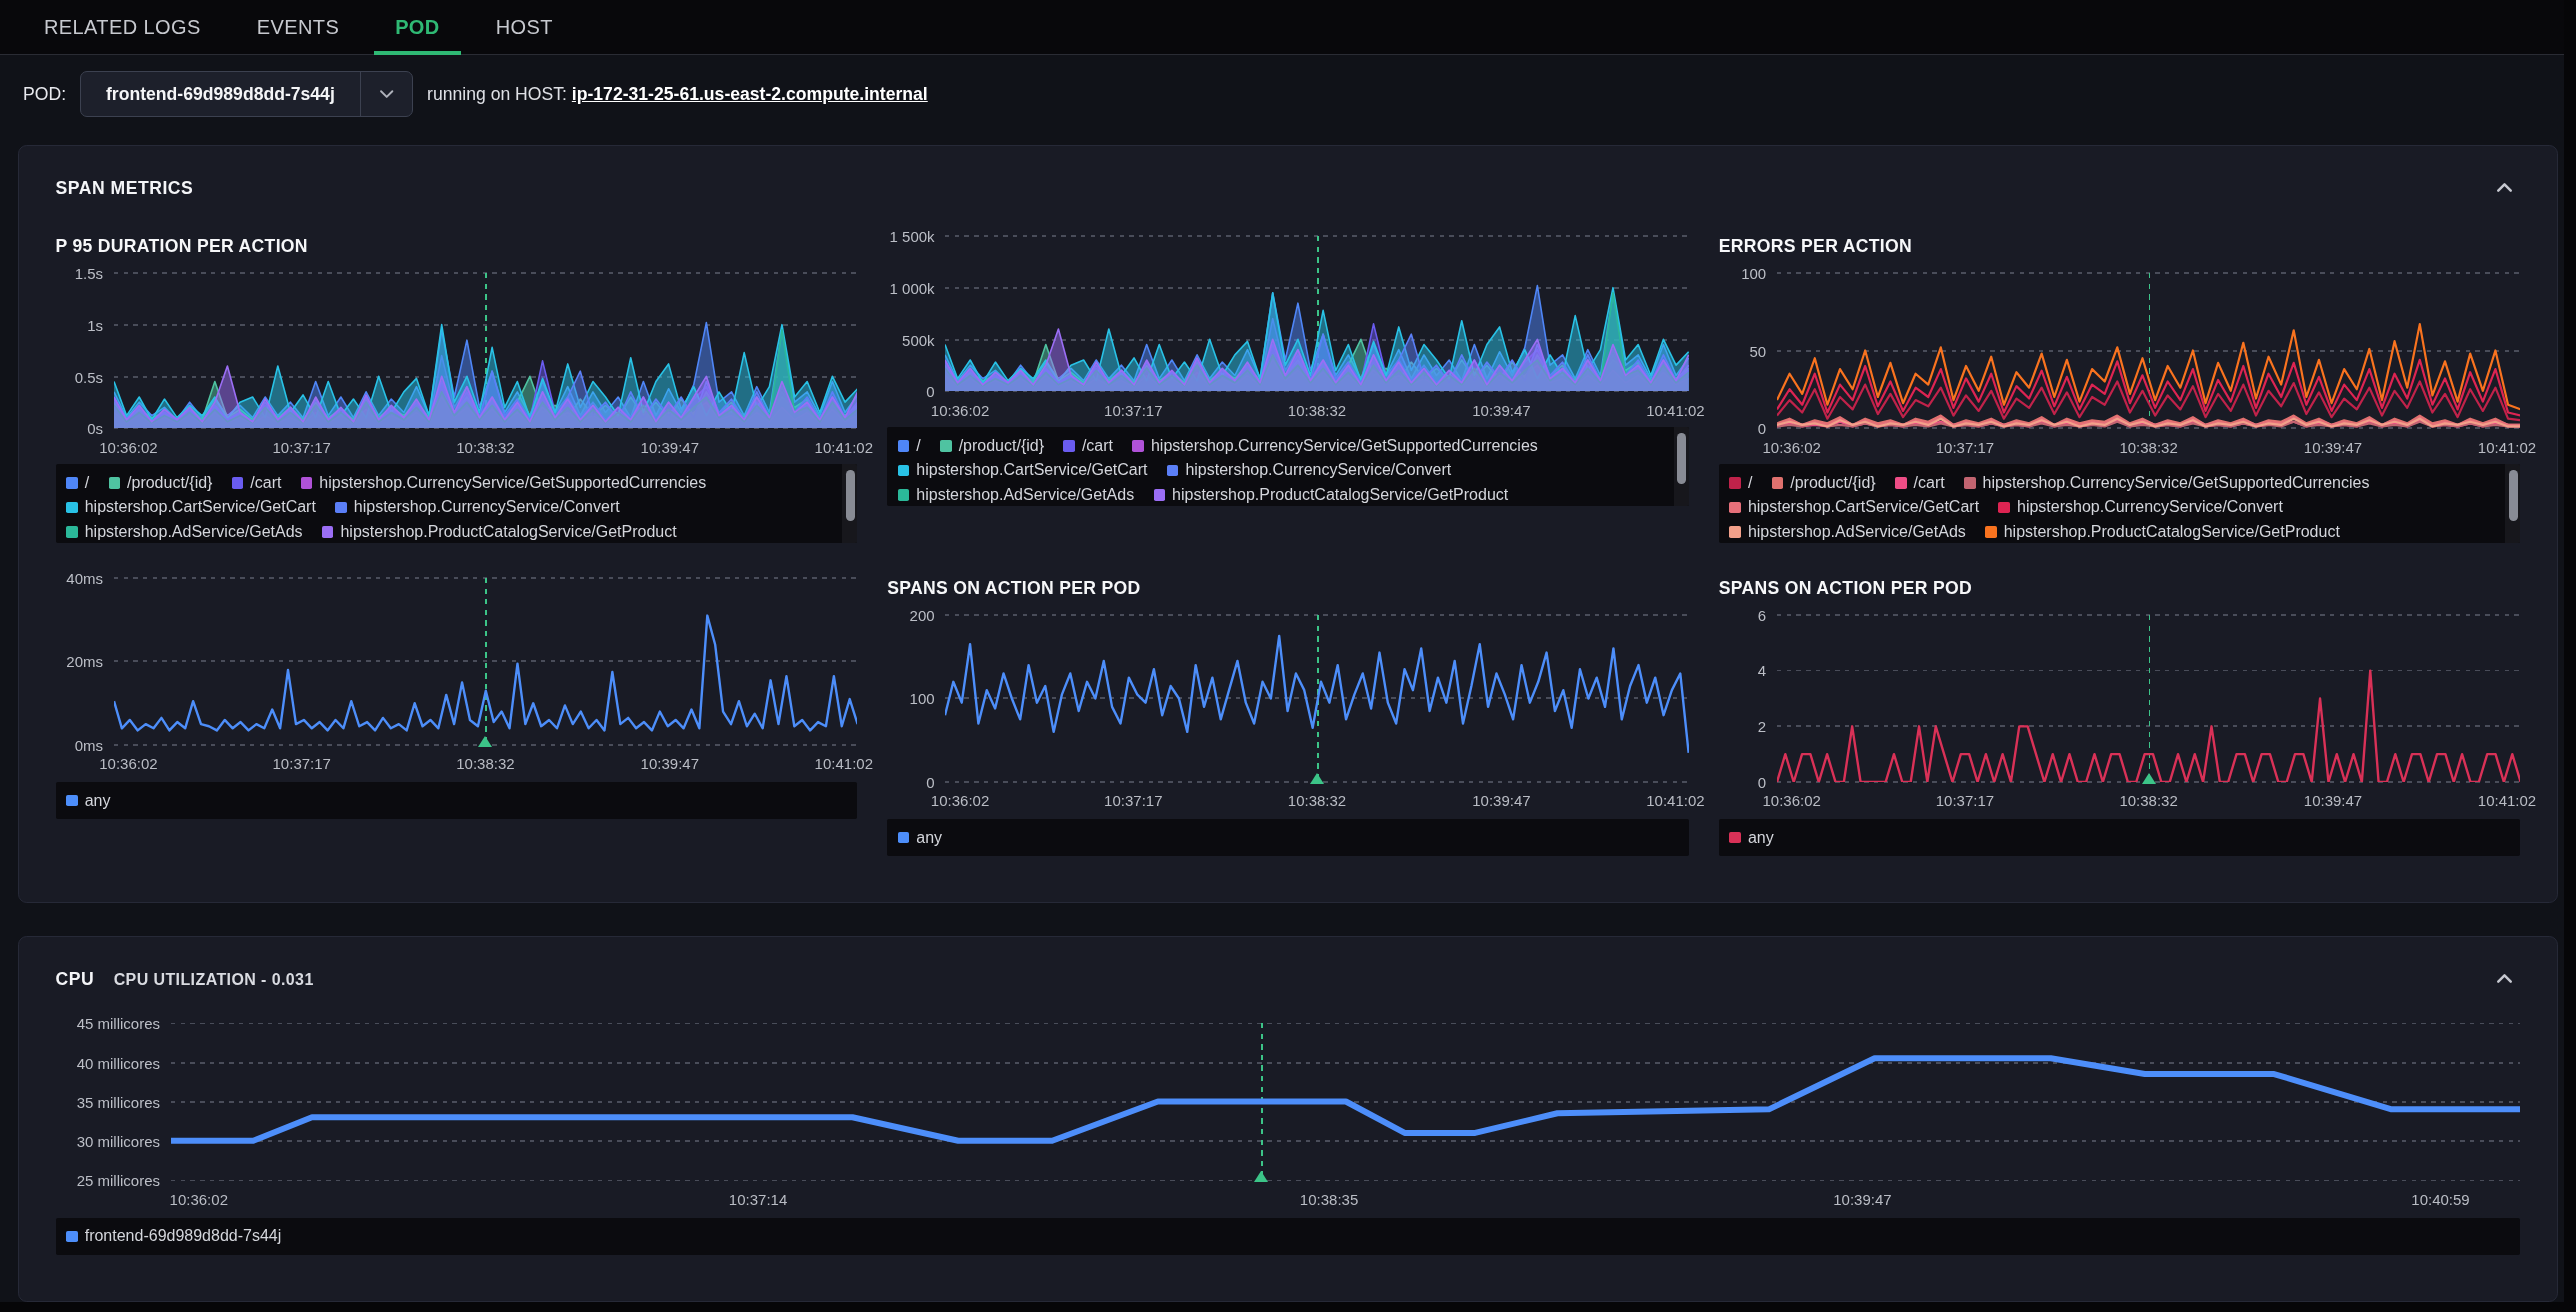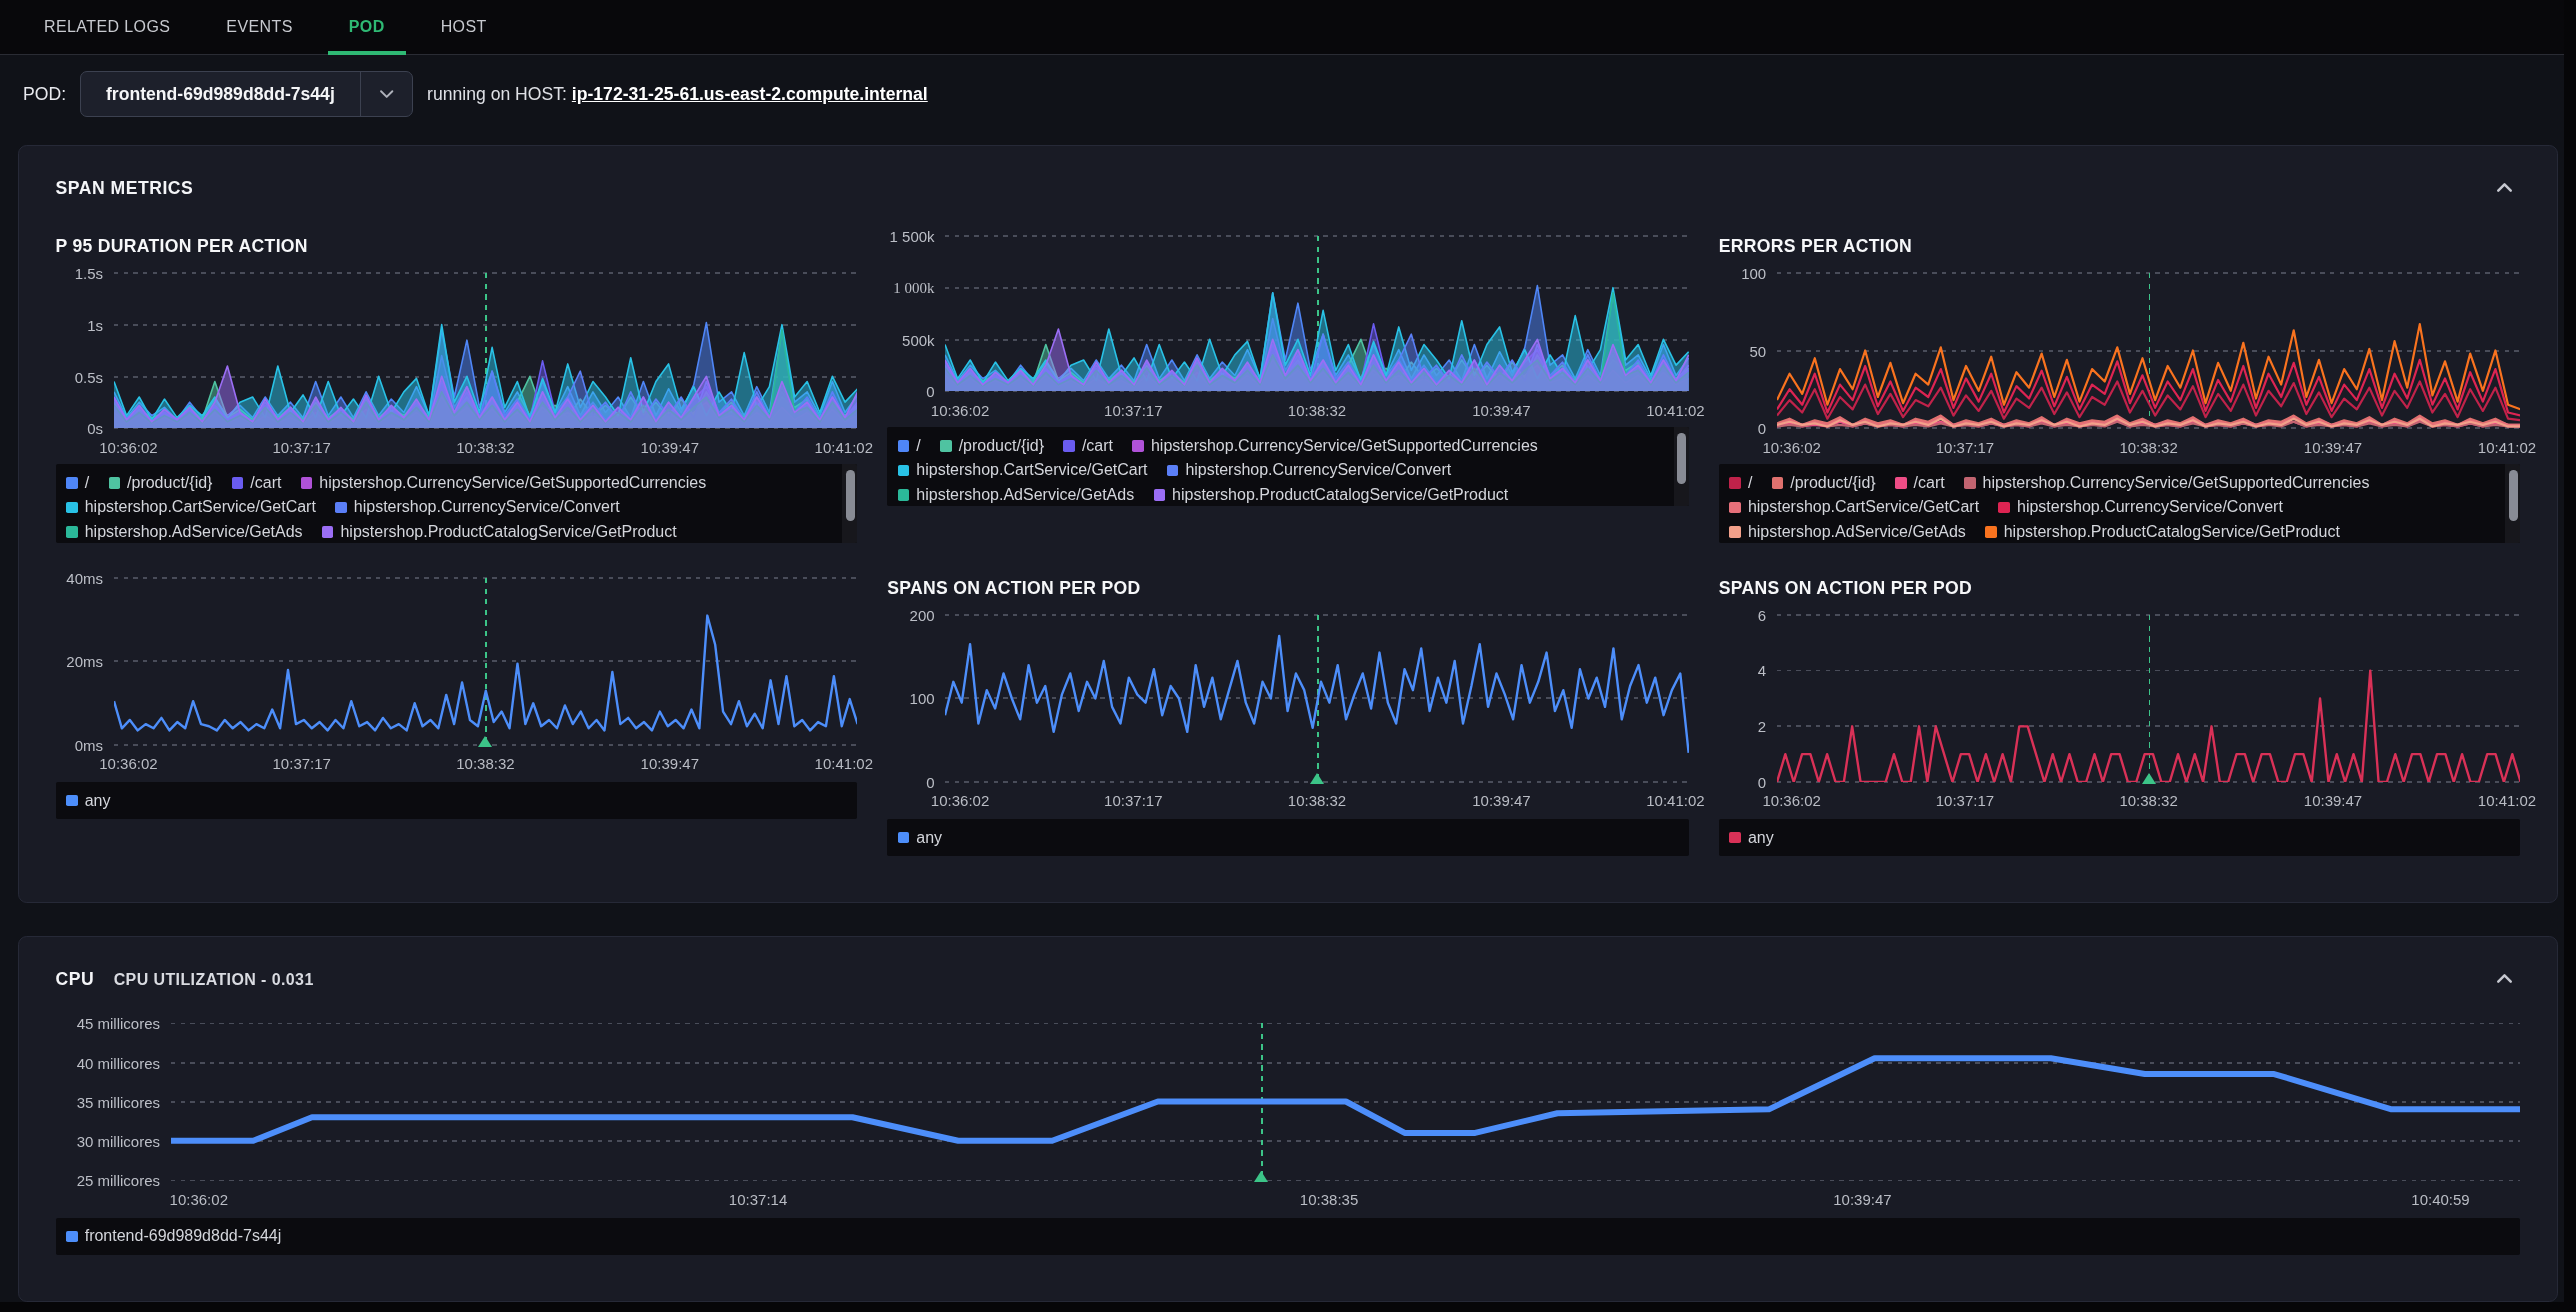--- a/index.html
+++ b/index.html
@@ -1,21 +1,21 @@
 <!DOCTYPE html>
 <html style="font-size:14px"><head>
 <meta charset="utf-8">
 <style>
   * { margin:0; padding:0; box-sizing:border-box; }
   html,body { width:2576px; height:1313px; overflow:hidden; }
   body { background:#101218; font-family:"Liberation Sans", sans-serif; position:relative; }
 
   
   .topbar { height:55px; background:#08080b; border-bottom:0.9px solid #2a2c34; display:flex; align-items:stretch; padding-left:16px; }
-  .tab { display:flex; align-items:center; padding:0 28px; font-size:16px; color:#c7c9cf; letter-spacing:0.4px; position:relative; cursor:pointer; }
+  .tab { display:flex; align-items:center; padding:0 28px; font-size:20px; color:#c7c9cf; letter-spacing:0.4px; position:relative; cursor:pointer; }
   .tab.active { color:#2fb974; font-weight:bold; }
   .tab.active::after { content:""; position:absolute; left:7px; right:7px; bottom:-0.9px; height:3.5px; background:#2fb974; }
 
   
   .podbar { height:78px; display:flex; align-items:center; padding:0 23px; gap:14px; }
   .pod-label { font-size:17.6px; color:#e8e9ee; }
   .pod-select { display:flex; align-items:center; height:46px; background:#1d202b; border:0.9px solid #3c4150; border-radius:7px; overflow:hidden; cursor:pointer; }
   .pod-value { padding:0 25px; font-size:17.6px; font-weight:bold; color:#f4f5f7; white-space:nowrap; }
   .pod-sep { width:0.9px; align-self:stretch; background:#3c4150; }
   .pod-caret { padding:0 16px; display:flex; align-items:center; }
@@ -187,21 +187,21 @@
               </span>
             </div>
             <div class="legend-track">
               <div class="legend-thumb"></div>
             </div>
           </div>
         </div><div class="chart-card">
           <div class="chart-body">
             <div class="y-labels" style="height: 155px;">
               <span class="y-tick" style="top: 0%;">1 500k</span>
-              <span class="y-tick" style="top: 33.3333%; font-family: Liberation Serif, serif;">1 000k</span>
+              <span class="y-tick" style="top: 33.3333%;">1 000k</span>
               <span class="y-tick" style="top: 66.6667%;">500k</span>
               <span class="y-tick" style="top: 100%;">0</span>
             </div>
             <div class="plot" style="height: 155px;">
               <div class="gridline" style="top: calc(0% - 0.9px);"></div>
               <div class="gridline" style="top: calc(33.3333% - 0.9px);"></div>
               <div class="gridline" style="top: calc(66.6667% - 0.9px);"></div>
               <div class="gridline" style="top: calc(100% - 0.9px);"></div>
               <div class="marker-line" style="left: 50%;"></div>
               <svg viewBox="0 0 1000 300" preserveAspectRatio="none" class="series-svg">

